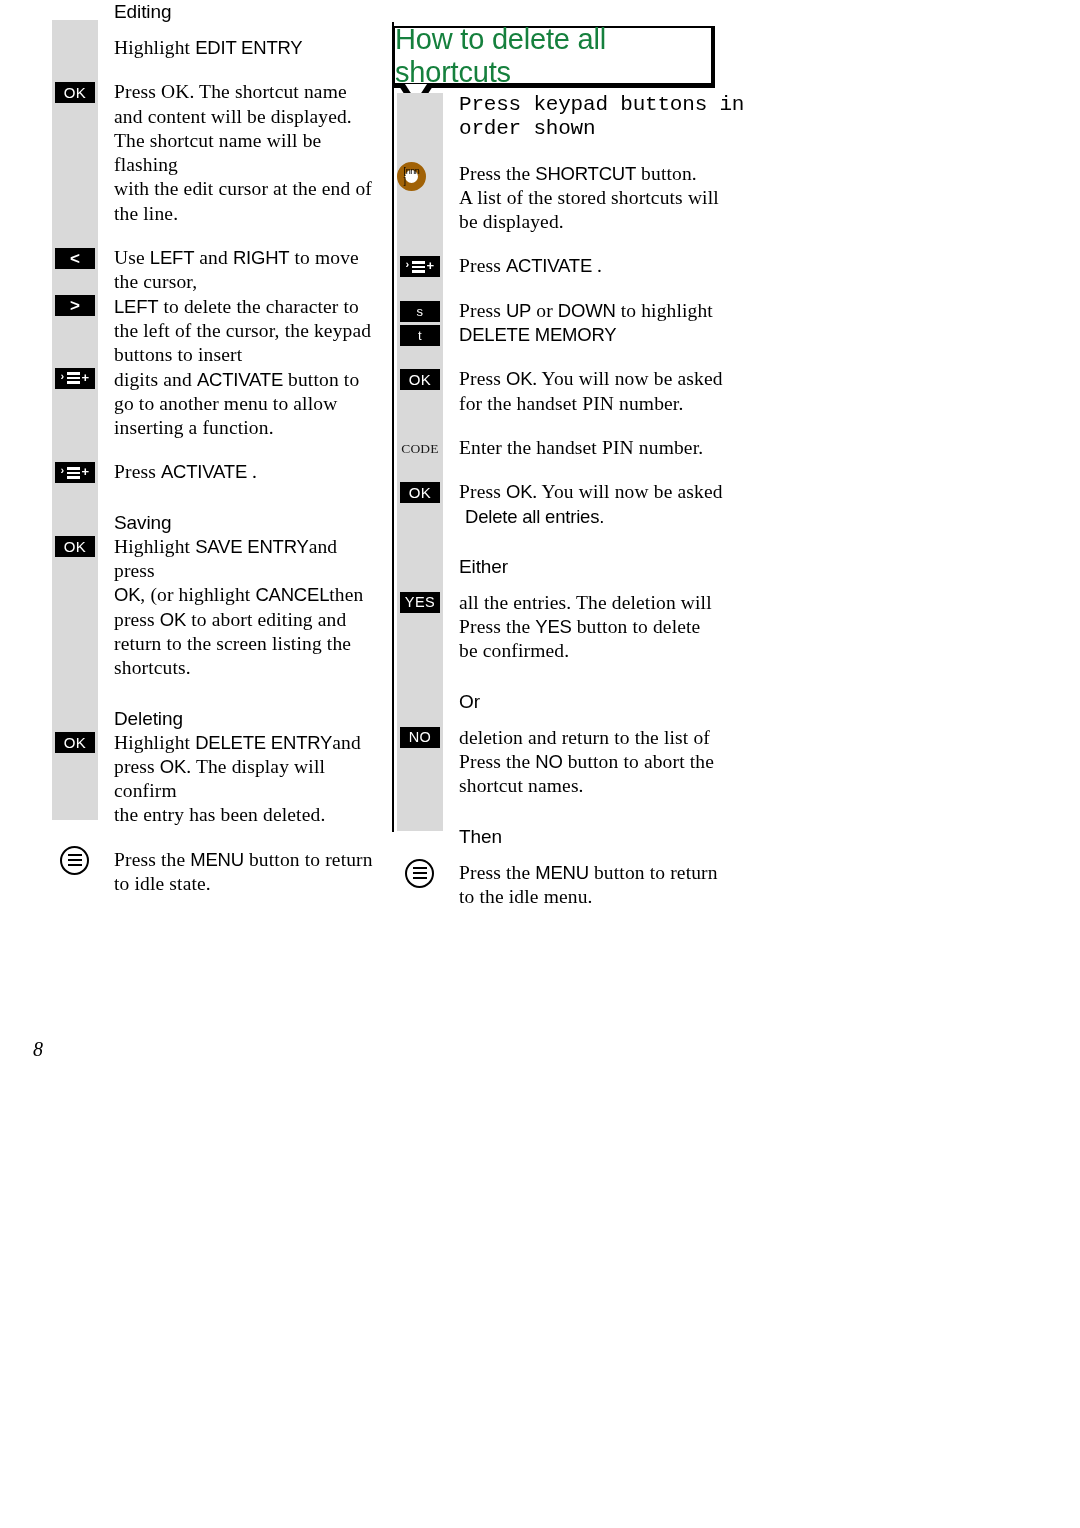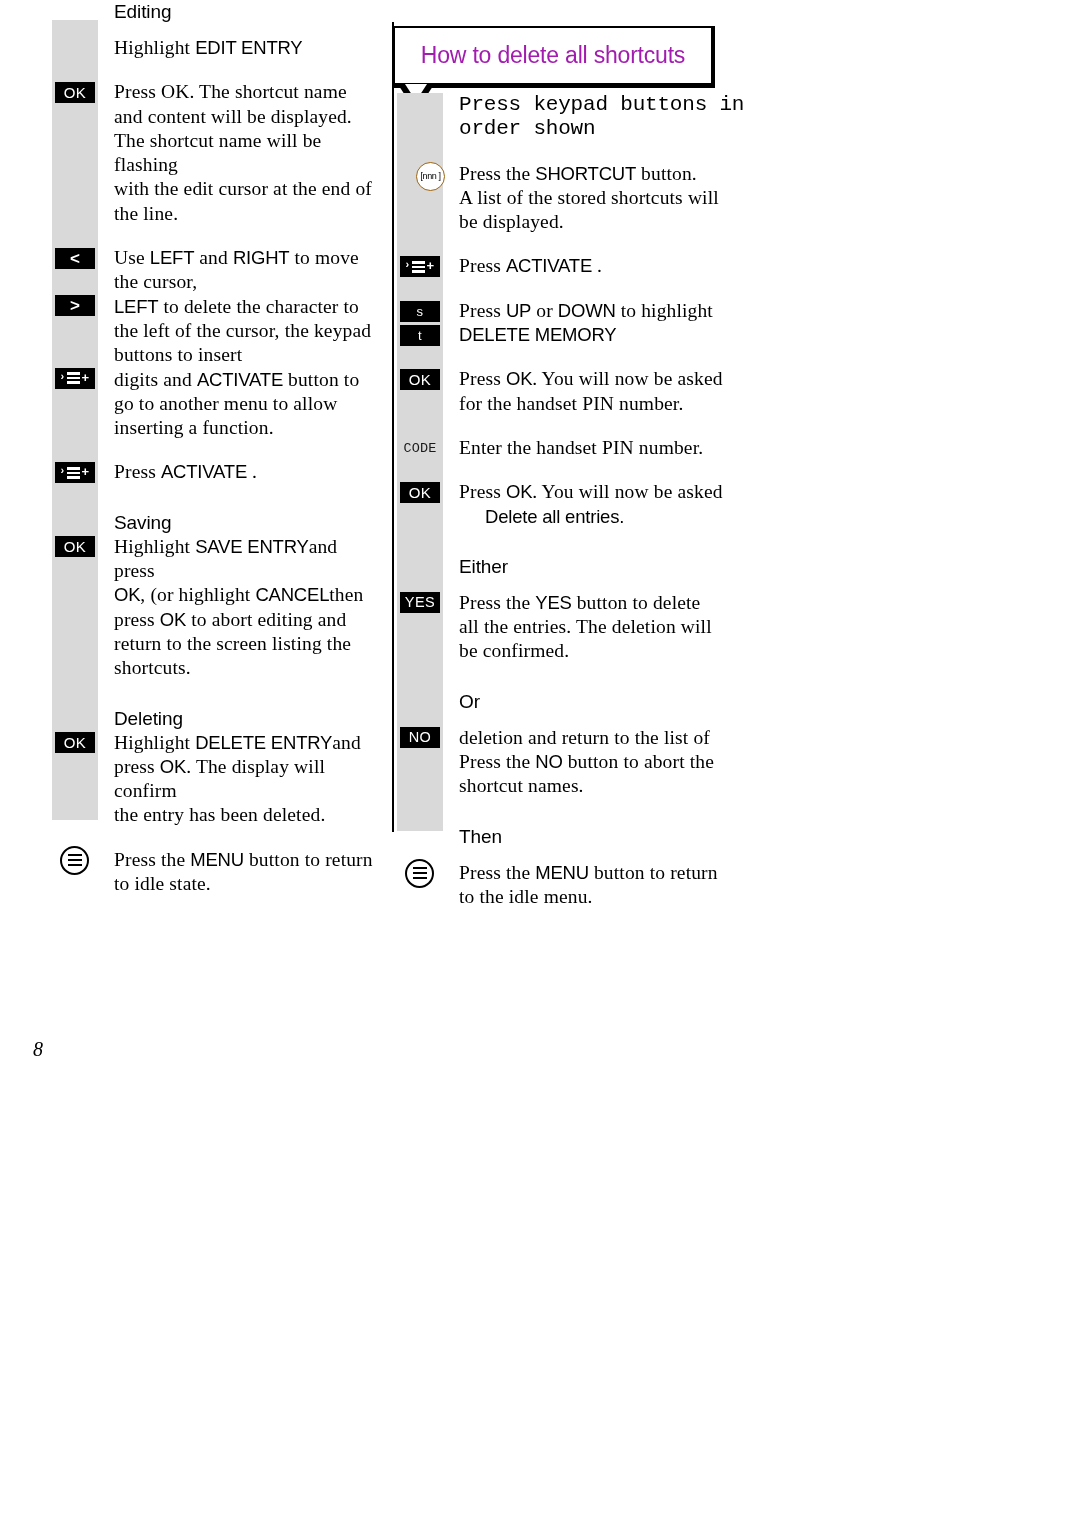--- a/index.html
+++ b/index.html
@@ -113,21 +113,21 @@
   .badge.ud  { font-size: 13px; }
 
   
   .codelabel {
     position: absolute;
     left: 3px;
     width: 40px;
     height: 21px;
     line-height: 21px;
     text-align: center;
-    font-family: Liberation Mono, monospace;
+    font-family: Liberation Serif, serif;
     font-size: 13.5px;
     color: #1a1a1a;
     letter-spacing: 0.2px;
   }
 
   
   .badge.activate {
     display: flex;
     align-items: center;
     justify-content: center;
@@ -178,24 +178,24 @@
   .keyround i {
     display: block;
     width: 14px;
     height: 2.5px;
     background: #000000;
   }
 
   
   .keyshort {
     position: absolute;
-    left: 19px;
+    left: 0;
     width: 29px;
     height: 29px;
-    border: 1px solid #a16207;
+    border: 8px solid #a16207;
     border-radius: 50%;
     background: #ffffff;
     box-sizing: border-box;
     display: flex;
     align-items: center;
     justify-content: center;
     font-family: "Liberation Sans", sans-serif;
     font-size: 9px;
     letter-spacing: -0.4px;
     color: #000000;
@@ -219,23 +219,23 @@
     border-left: 2px solid #000000;
     border-right: 4px solid #000000;
     border-bottom: 5px solid #000000;
     box-sizing: border-box;
     display: flex;
     align-items: center;
     justify-content: center;
   }
   .callout-title {
     font-family: "Liberation Sans", sans-serif;
-    font-size: 23px;
+    font-size: 29px;
     letter-spacing: -0.2px;
-    color: #a21caf;
+    color: #15803d;
   }
   .callout-tail {
     position: absolute;
     left: 6px;
     top: 60px;
     width: 0;
     height: 0;
     border-left: 17px solid transparent;
     border-right: 17px solid transparent;
     border-top: 26px solid #000000;
@@ -516,42 +516,42 @@
   </div>
   <div class="gap-m"></div>
 
   <div class="row">
     <div class="slot">
       <div class="badge ok" style="top:2px;">OK</div>
     </div>
     <div class="body">
       <div class="para">
         <div><span>Press </span><span class="sans">OK</span><span>. You will now be asked</span></div>
-        <div style="padding-left:6px;margin-left:20px;"><span class="sans">Delete all entries.</span></div>
+        <div style="padding-left:6px;"><span class="sans">Delete all entries.</span></div>
       </div>
     </div>
   </div>
   <div class="gap-l"></div>
 
   <div class="row">
     <div class="slot"></div>
     <div class="body">
       <div class="heading">Either</div>
     </div>
   </div>
   <div class="gap-s"></div>
 
   <div class="row">
     <div class="slot">
       <div class="badge yes" style="top:1px;">YES</div>
     </div>
     <div class="body">
       <div class="para">
+        <div>all the entries. The deletion will</div>
         <div><span>Press the </span><span class="sans">YES</span><span> button to delete</span></div>
-        <div>all the entries. The deletion will</div>
         <div>be confirmed.</div>
       </div>
     </div>
   </div>
   <div class="gap-l"></div>
 
   <div class="row">
     <div class="slot"></div>
     <div class="body">
       <div class="heading">Or</div>

